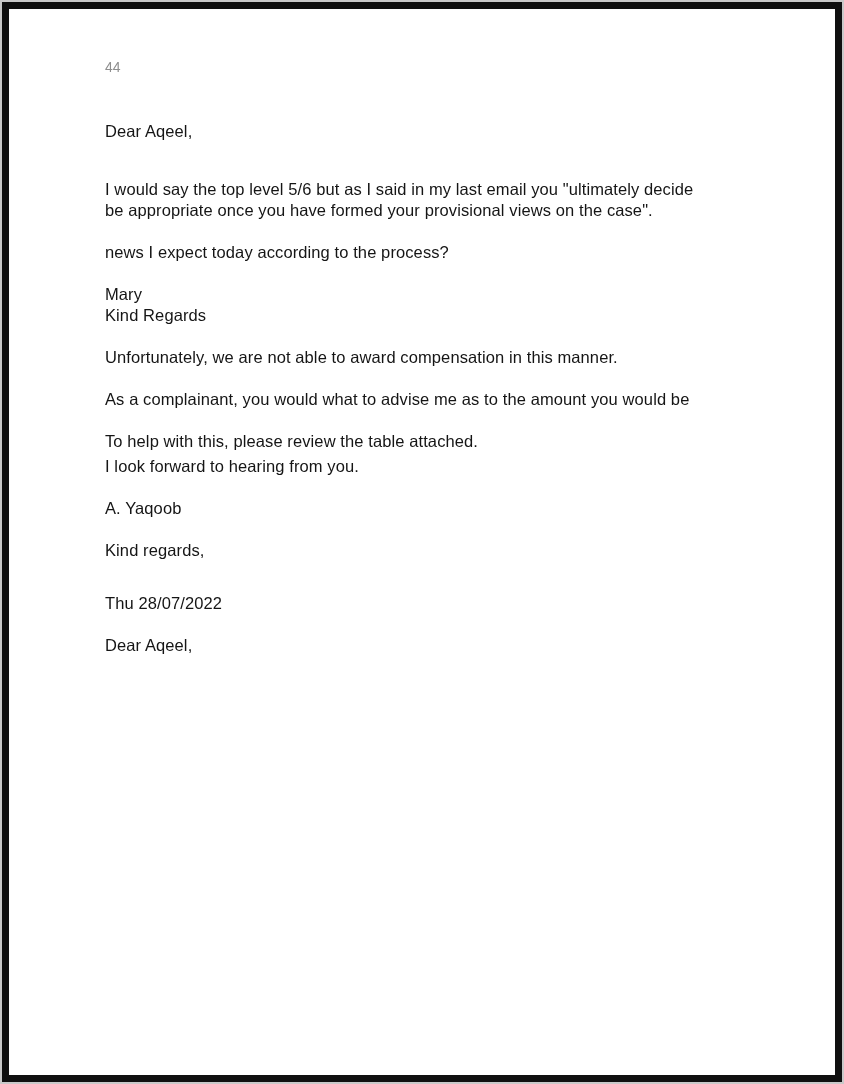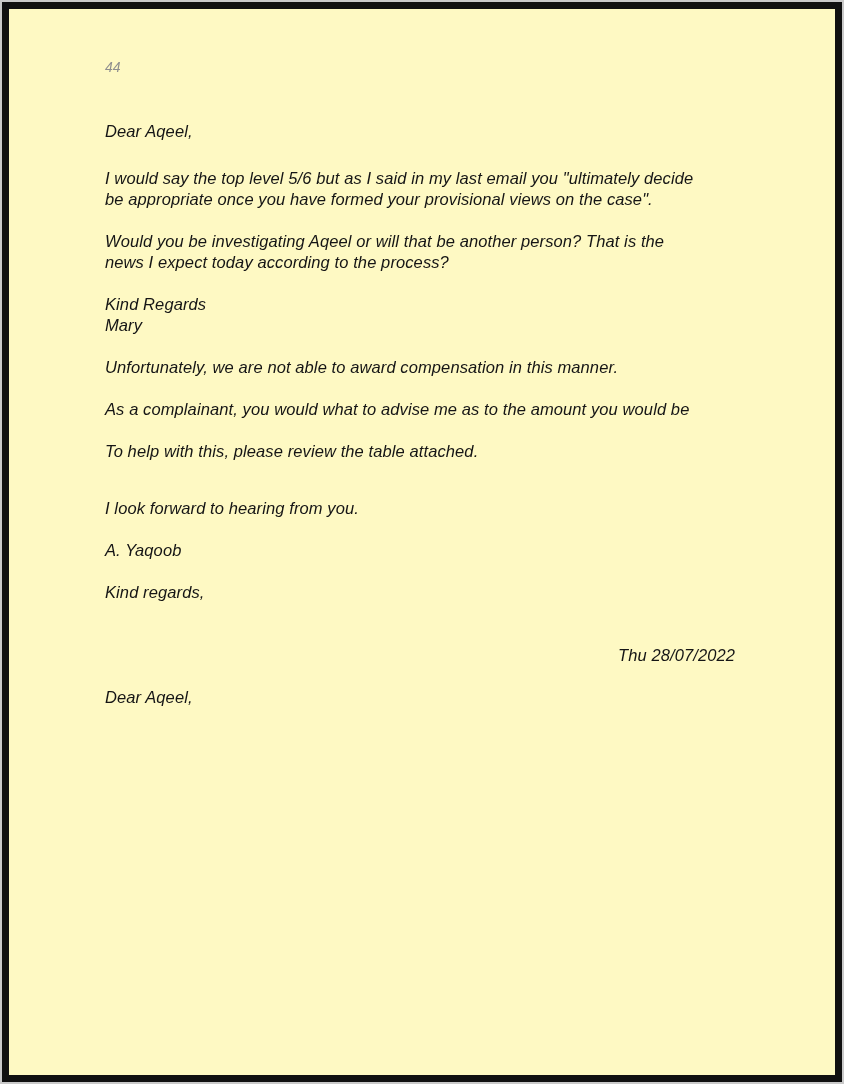--- a/index.html
+++ b/index.html
@@ -12,25 +12,24 @@
     height: 1084px;
     box-sizing: border-box;
     background: #101010;
     border: 2px solid #c9c9c9;
     padding: 7px;
   }
   .page {
     width: 100%;
     height: 100%;
     box-sizing: border-box;
-    background: #fef9c3;
+    background: #ffffff;
     overflow: hidden;
     font-family: "Liberation Sans", "DejaVu Sans", sans-serif;
     color: #151515;
-    font-style: italic;
   }
   .page-number {
     margin: 50px 0 0 96px;
     font-size: 14px;
     line-height: 17px;
     color: #8e8e8e;
   }
   .doc-body {
     margin: 45px 100px 0 96px;
     font-size: 16.5px;
@@ -48,51 +47,50 @@
 </head>
 <body>
 
 <div class="frame">
   <div class="page">
     <div class="page-number">44</div>
     <div class="doc-body">
         <div class="block" style="margin-top: 0px;">
           <div class="line">Dear Aqeel,</div>
         </div>
-        <div class="block" style="margin-top: 26px;">
+        <div class="block" style="margin-top: 37px;">
           <div class="line">I would say the top level 5/6 but as I said in my last email you "ultimately decide</div>
           <div class="line">be appropriate once you have formed your provisional views on the case".</div>
         </div>
         <div class="block" style="margin-top: 21px;">
-          <div class="line">Would you be investigating Aqeel or will that be another person? That is the</div>
           <div class="line">news I expect today according to the process?</div>
         </div>
         <div class="block" style="margin-top: 21px;">
+          <div class="line">Mary</div>
           <div class="line">Kind Regards</div>
-          <div class="line">Mary</div>
         </div>
         <div class="block" style="margin-top: 21px;">
           <div class="line">Unfortunately, we are not able to award compensation in this manner.</div>
         </div>
         <div class="block" style="margin-top: 21px;">
           <div class="line">As a complainant, you would what to advise me as to the amount you would be</div>
         </div>
         <div class="block" style="margin-top: 21px;">
           <div class="line">To help with this, please review the table attached.</div>
         </div>
-        <div class="block" style="margin-top: 36px;">
+        <div class="block" style="margin-top: 4px;">
           <div class="line">I look forward to hearing from you.</div>
         </div>
         <div class="block" style="margin-top: 21px;">
           <div class="line">A. Yaqoob</div>
         </div>
         <div class="block" style="margin-top: 21px;">
           <div class="line">Kind regards,</div>
         </div>
-        <div class="block" style="margin-top: 42px; text-align: right;">
+        <div class="block" style="margin-top: 32px;">
           <div class="line">Thu 28/07/2022</div>
         </div>
         <div class="block" style="margin-top: 21px;">
           <div class="line">Dear Aqeel,</div>
         </div>
       </div>
   </div>
 </div>
 
 </body></html>

